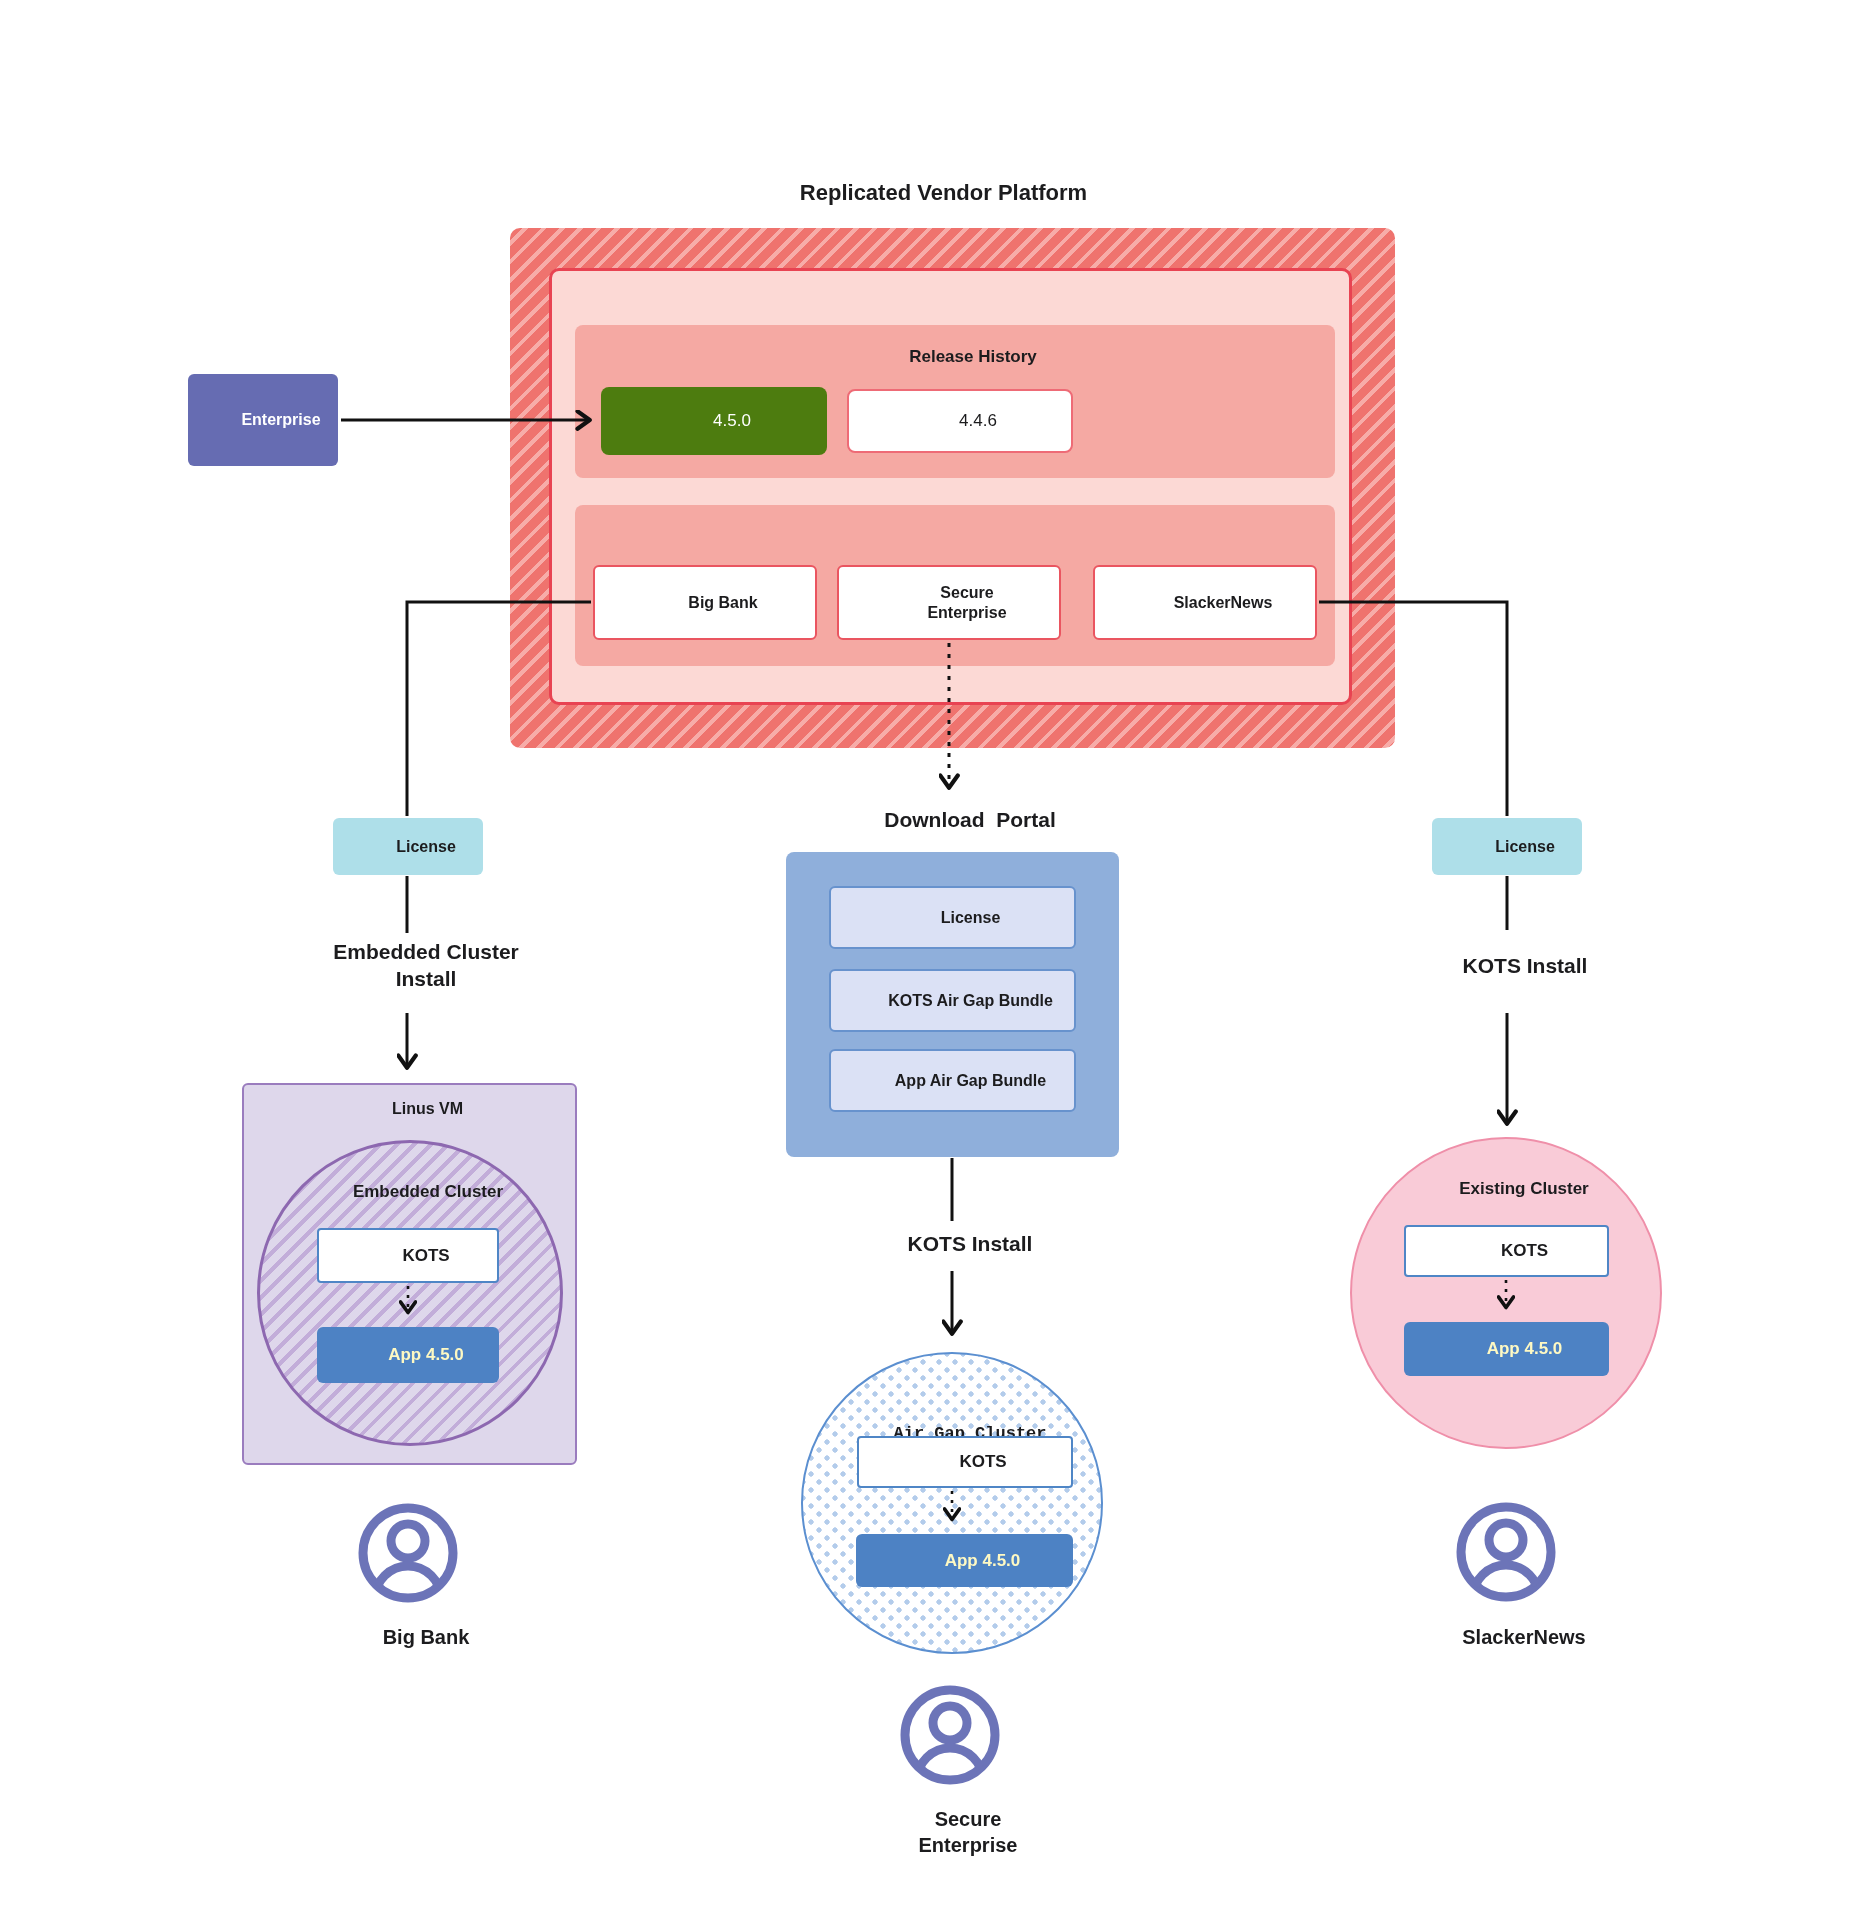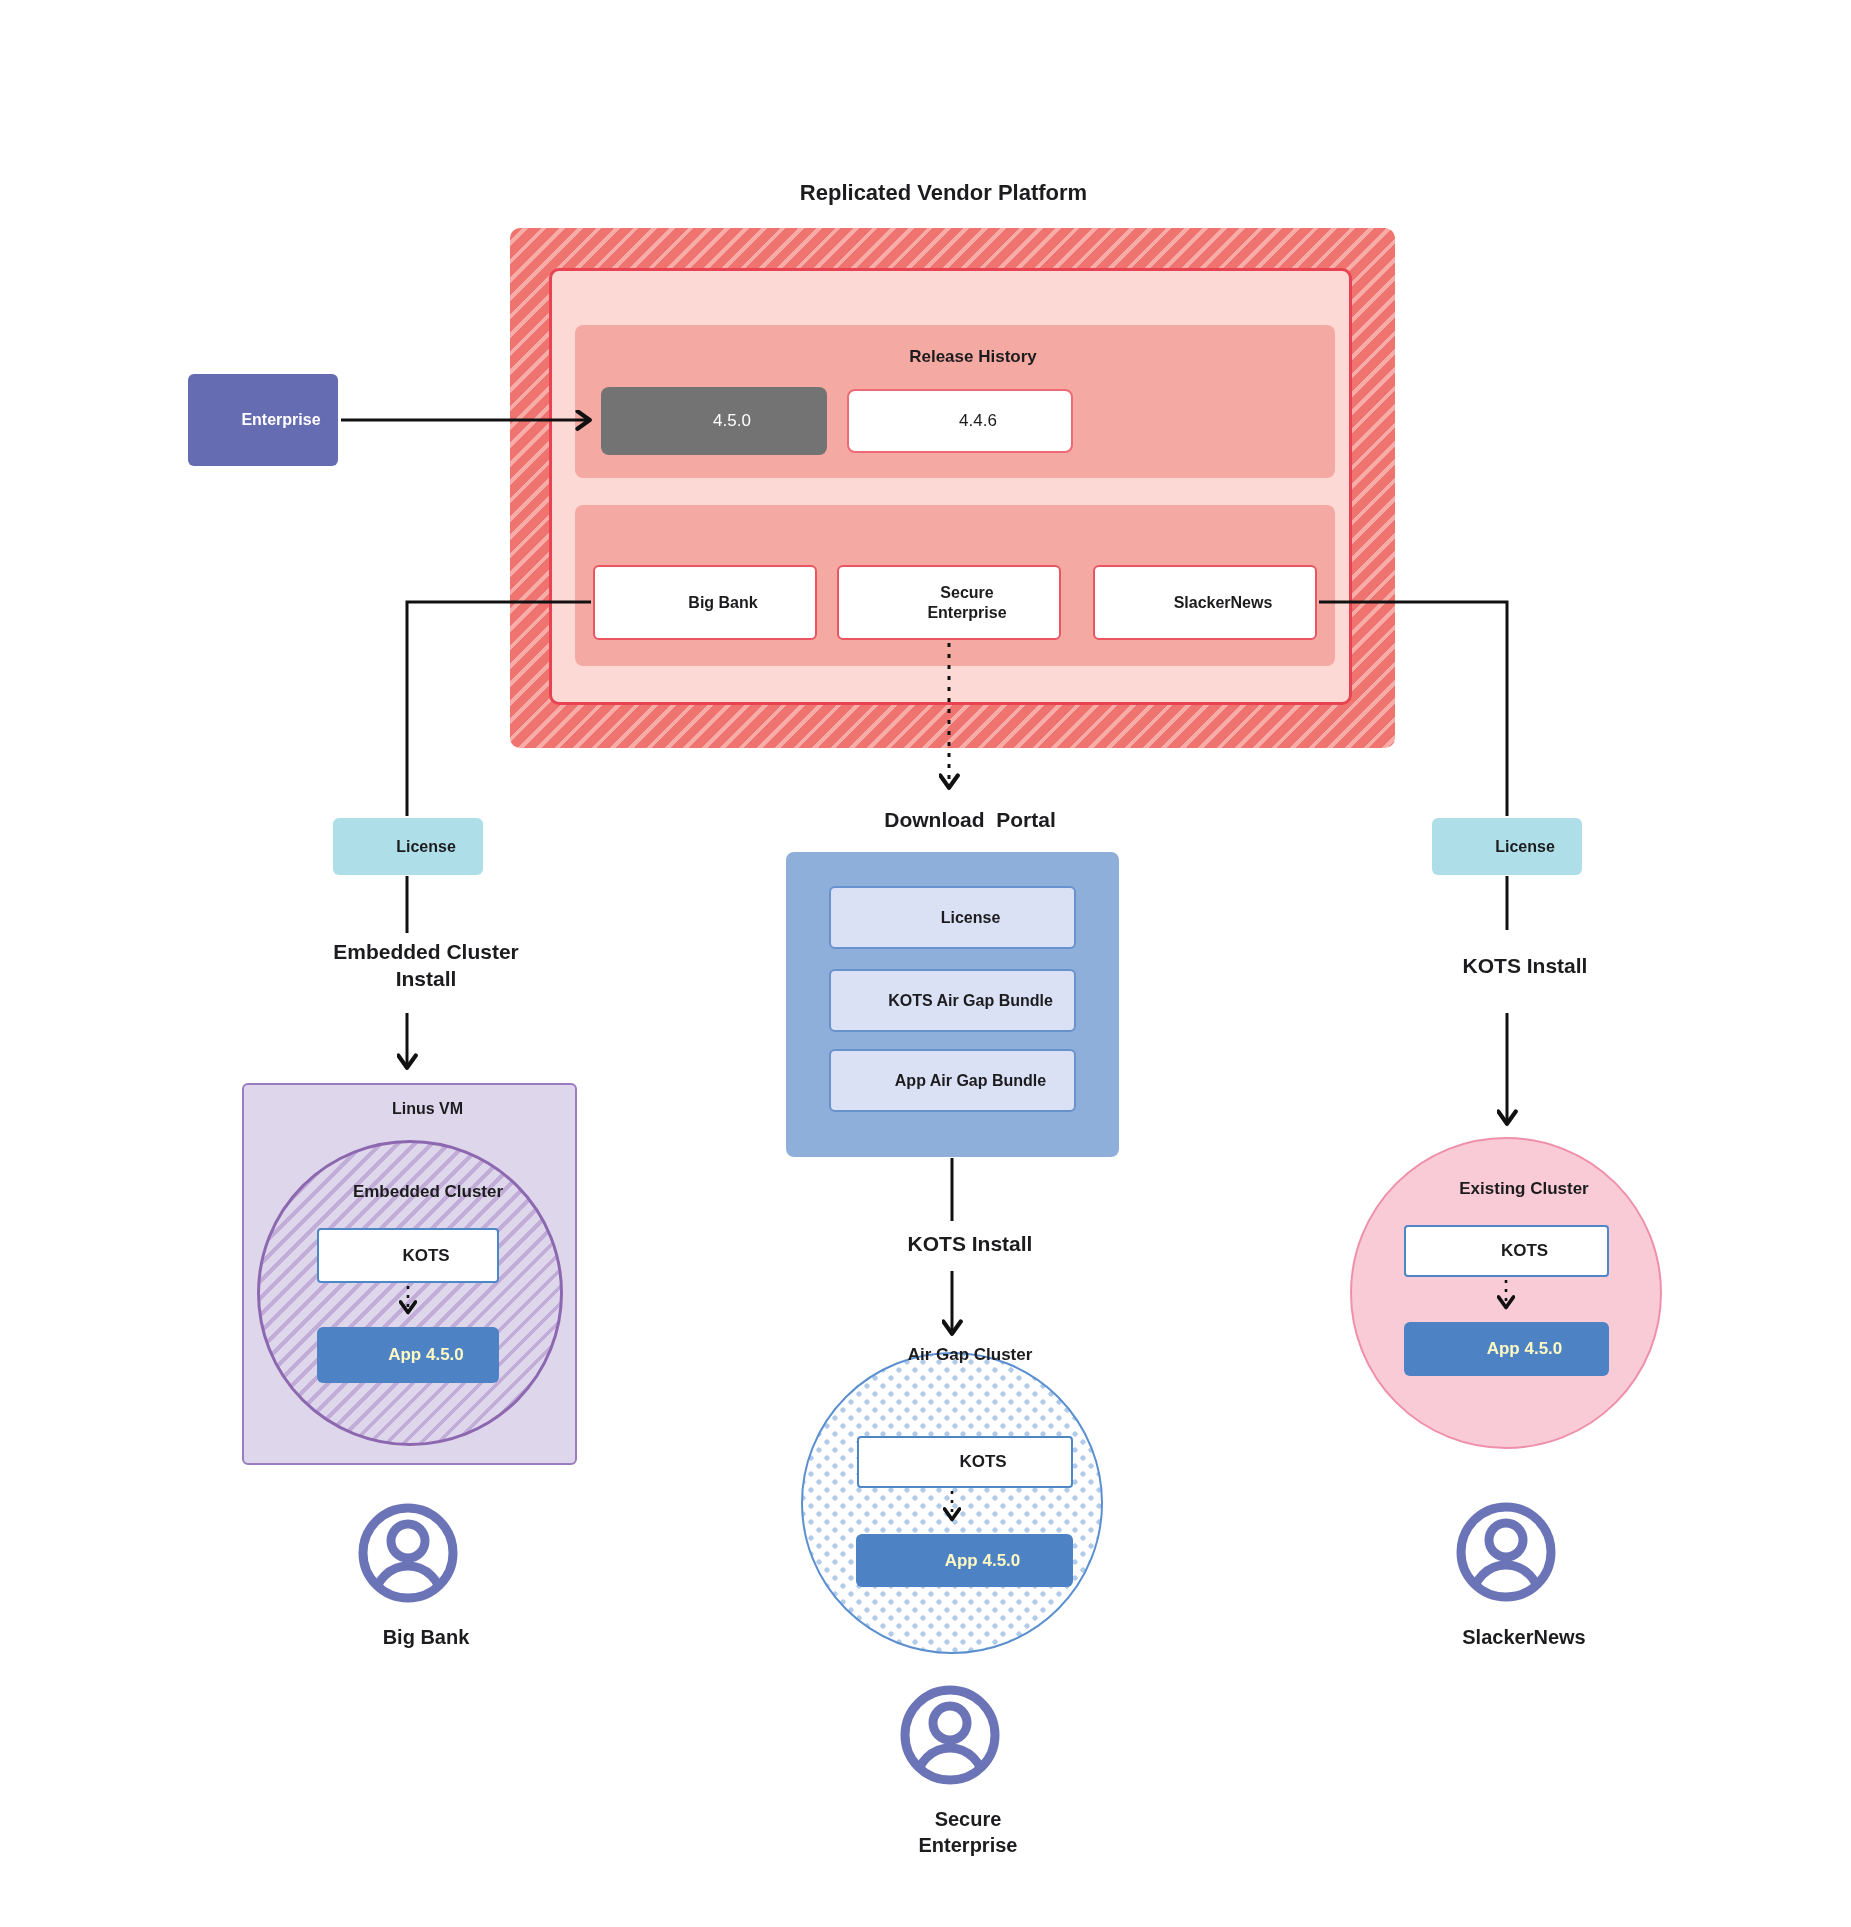--- a/index.html
+++ b/index.html
@@ -18,21 +18,21 @@
   }
   .stable{
     left:549px;top:268px;width:803px;height:437px;border-radius:10px;
     background:#fcd9d5;border:3px solid #e84352;
   }
   .stable-label{left:549px;top:286px;width:803px;font-size:17px;}
   .salmon{background:#f5a9a3;border-radius:8px;}
   .release-history{left:575px;top:325px;width:760px;height:153px;}
   .rh-label{left:575px;top:347px;width:760px;font-size:17px;}
   .v-box{height:68px;border-radius:8px;font-size:17px;}
-  .v-current{left:601px;top:387px;width:226px;background:#737373;color:#ffffff;}
+  .v-current{left:601px;top:387px;width:226px;background:#4d7c0f;color:#ffffff;}
   .v-prev{left:847px;top:389px;width:226px;height:64px;background:#ffffff;border:2px solid #ee6b76;}
   .customers{left:575px;top:505px;width:760px;height:161px;}
   .cust-label{left:575px;top:527px;width:760px;font-size:17px;}
   .cust-box{top:565px;width:224px;height:75px;background:#ffffff;border:2px solid #ea5560;border-radius:6px;font-size:16px;font-weight:600;line-height:1.25;}
   .cust-box span{display:inline-block;max-width:120px;}
 
   
   .application{left:188px;top:374px;width:150px;height:92px;background:#666cb2;border-radius:6px;color:#ffffff;font-size:16px;font-weight:600;}
 
   
@@ -59,21 +59,21 @@
   .portal-title{left:802px;top:806px;width:300px;white-space:pre;}
   .portal{left:786px;top:852px;width:333px;height:305px;background:#8fafdb;border-radius:8px;}
   .portal-item{left:43px;width:247px;height:63px;background:#dbe1f5;border:2px solid #6792cd;border-radius:6px;font-size:16px;font-weight:600;}
   .kots-install-mid{left:802px;top:1230px;width:300px;}
   .airgap-circle{
     left:801px;top:1352px;width:302px;height:302px;border-radius:50%;
     border:2px solid #5b8fd0;background-color:#ffffff;
     background-image:radial-gradient(#b3cceb 2.4px,transparent 2.9px),radial-gradient(#b3cceb 2.4px,transparent 2.9px);
     background-size:16px 16px;background-position:0 0,8px 8px;
   }
-  .ag-label{left:801px;top:1345px;width:302px;}
+  .ag-label{left:801px;top:1424px;width:302px;font-family:Liberation Mono, monospace;}
   .kots-mid{left:857px;top:1436px;width:216px;height:52px;}
   .app-mid{left:856px;top:1534px;width:217px;height:53px;}
 
   
   .kots-install-right{left:1357px;top:952px;width:300px;}
   .existing-circle{left:1350px;top:1137px;width:312px;height:312px;border-radius:50%;background:#f9cbd7;border:2px solid #ef8fa9;}
   .exc-label{left:1350px;top:1179px;width:312px;}
   .kots-right{left:1404px;top:1225px;width:205px;height:52px;}
   .app-right{left:1404px;top:1322px;width:205px;height:54px;}
 

